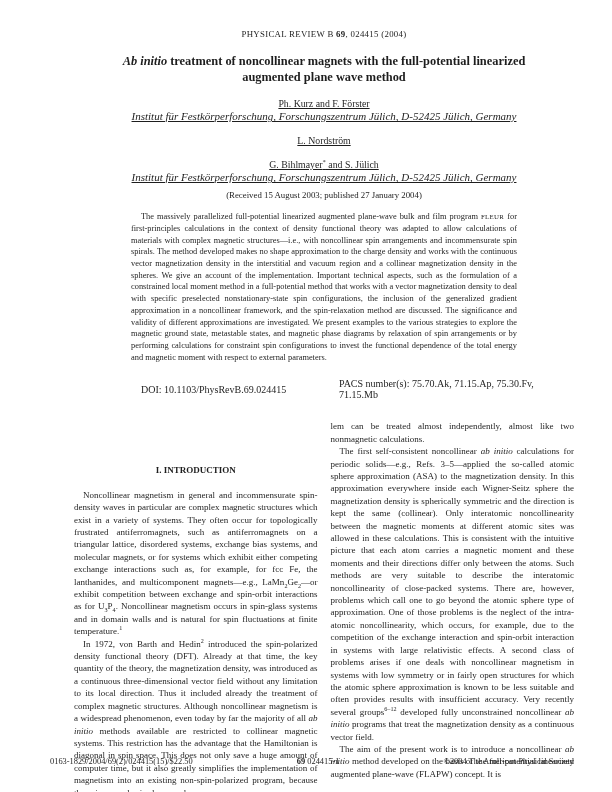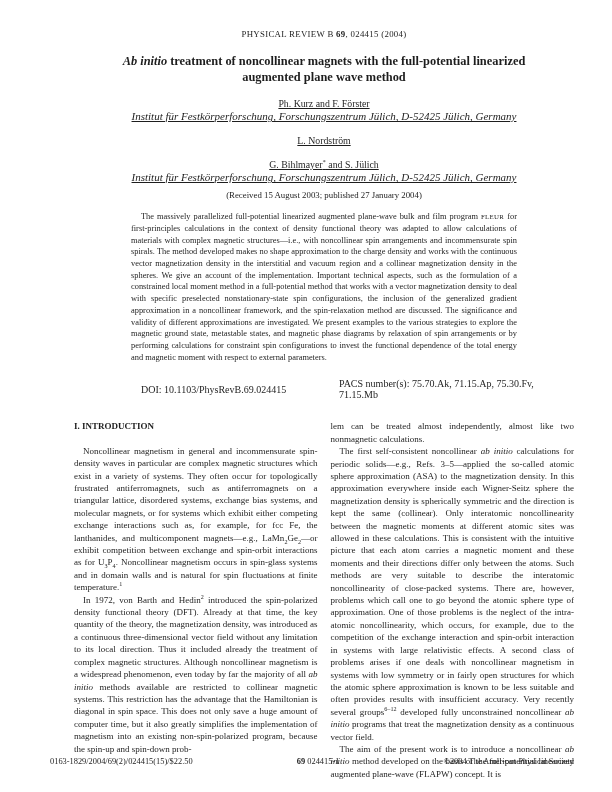--- a/index.html
+++ b/index.html
@@ -46,24 +46,25 @@
   }
   .doi { flex:0 0 185px; }
   .pacs { flex:1;margin-left:13px; }
   .columns {
     display:flex;
     gap:13px;
     margin:20px 38px 0 38px;
   }
   .col { flex:1; min-width:0; font-size:9px; line-height:12.4px; text-align:justify; }
   .section-heading {
-    text-align:left;
+    text-align:center;
     font-weight:bold;
     font-size:9px;
     margin-bottom:12px;
+    margin-top:44px;
   }
   .col p { margin:0; text-indent:9px; }
   .col p.no-indent { text-indent:0; }
   sup, sub { font-size:0.68em; line-height:0; }
   .sc { font-size:0.82em; letter-spacing:0.3px; }
   .page-footer {
     position:absolute;
     left:38px; right:38px; bottom:26px;
     display:flex;
     justify-content:space-between;

